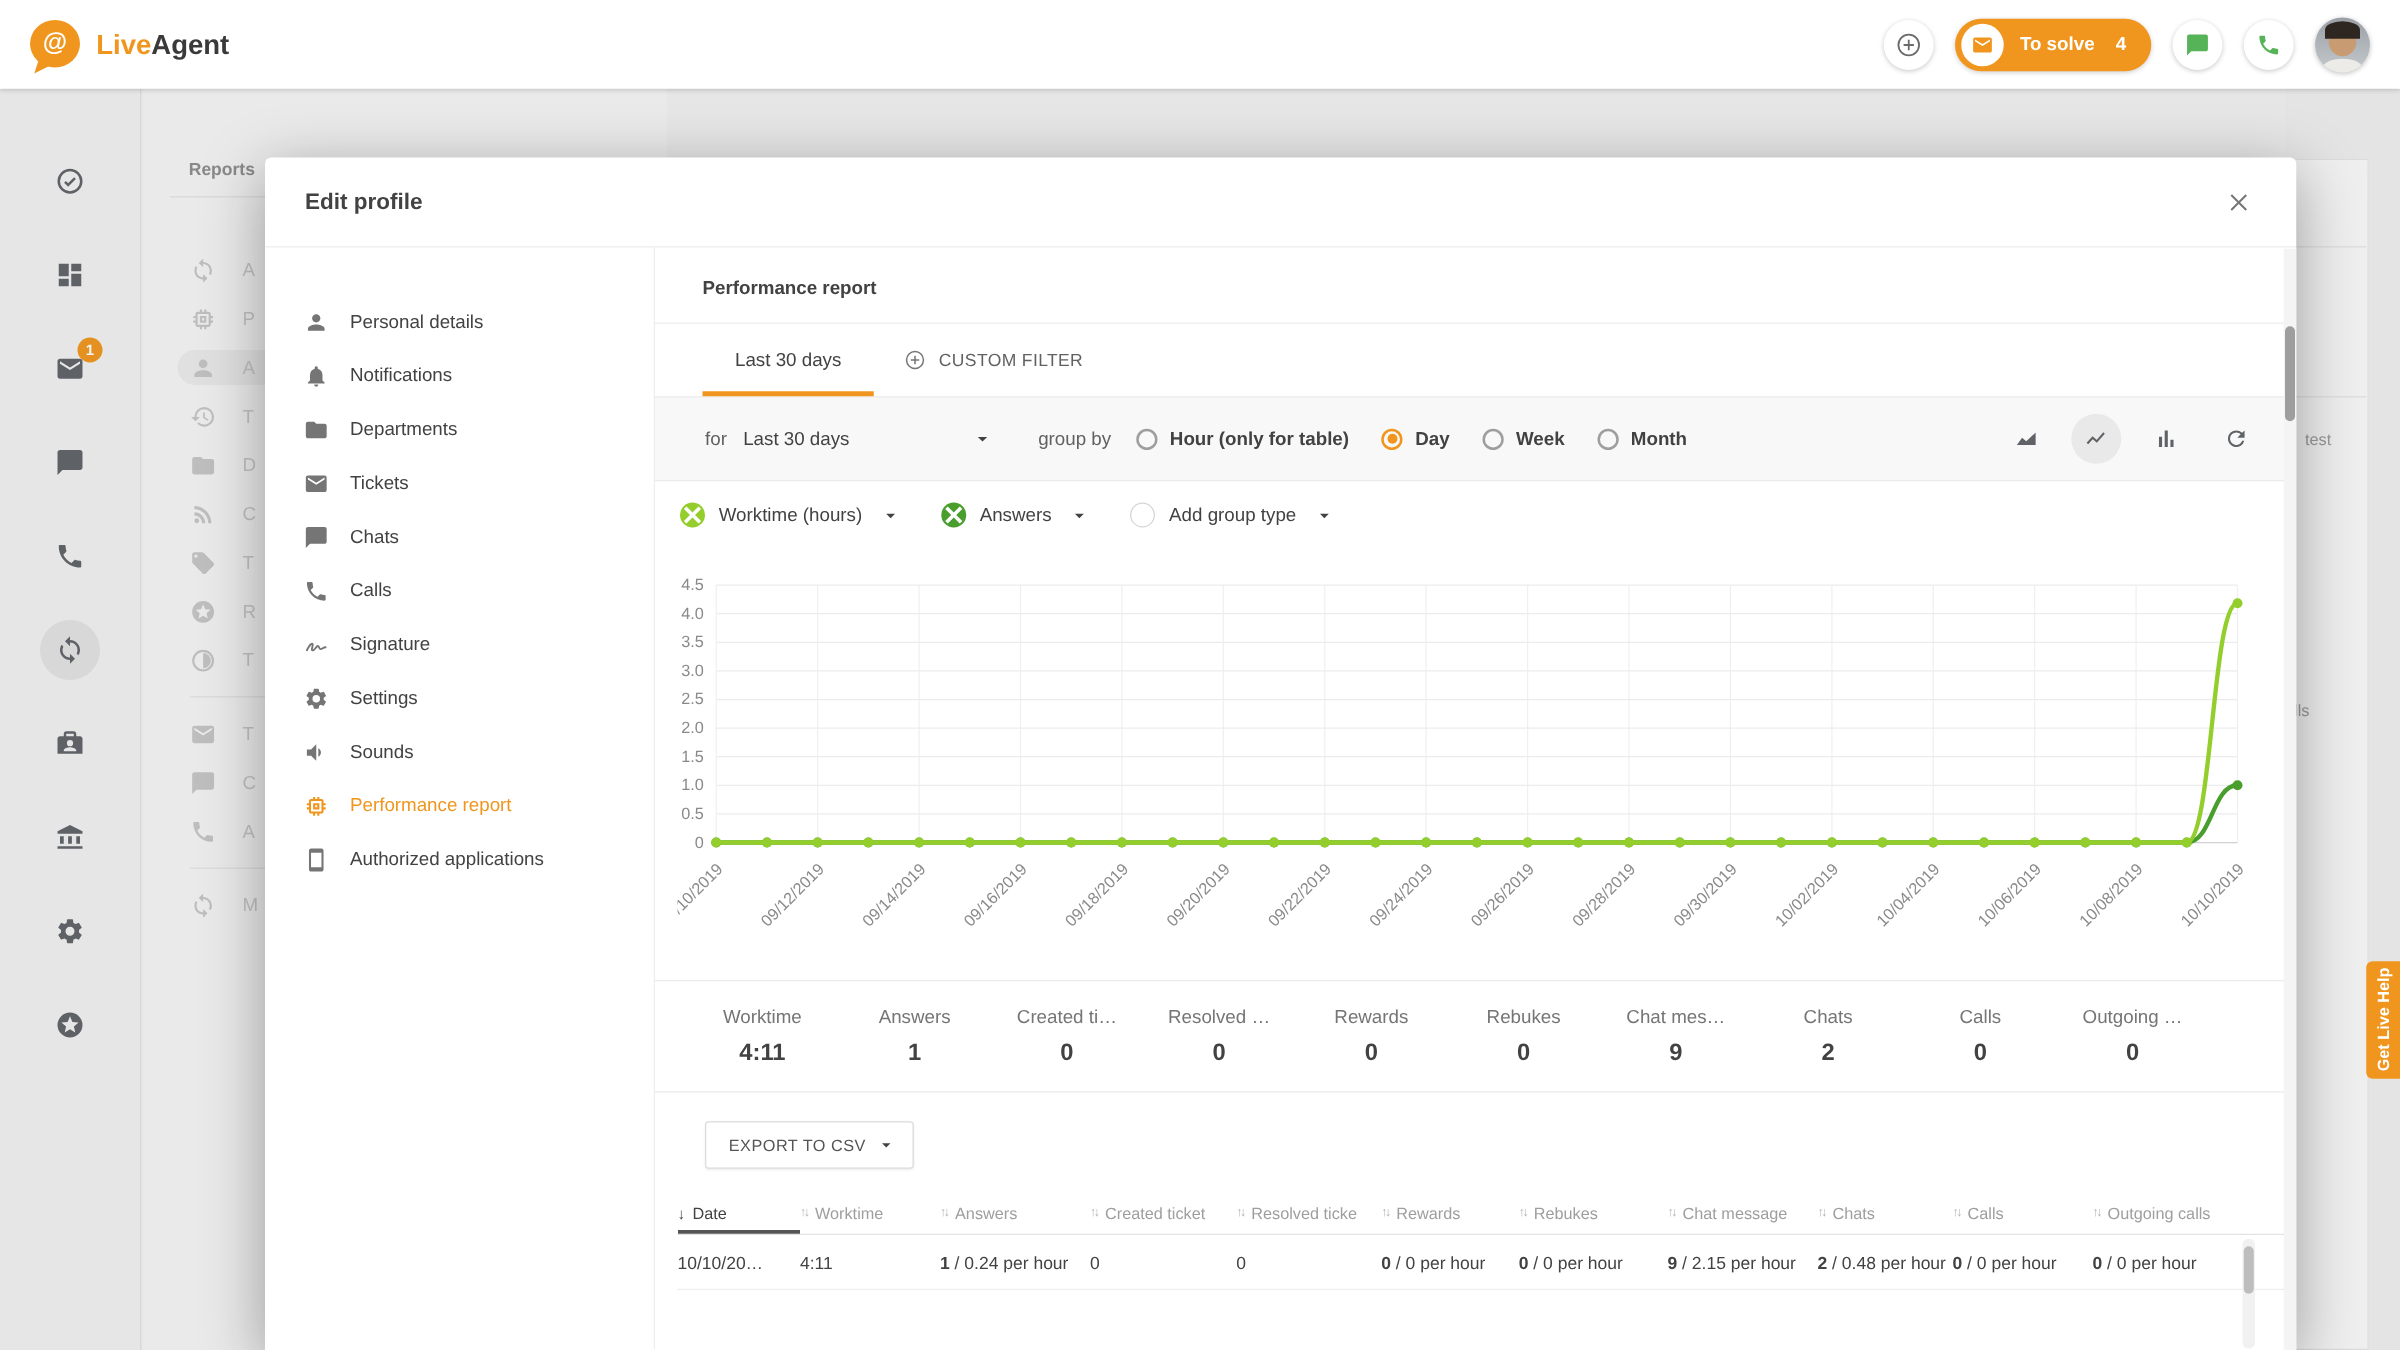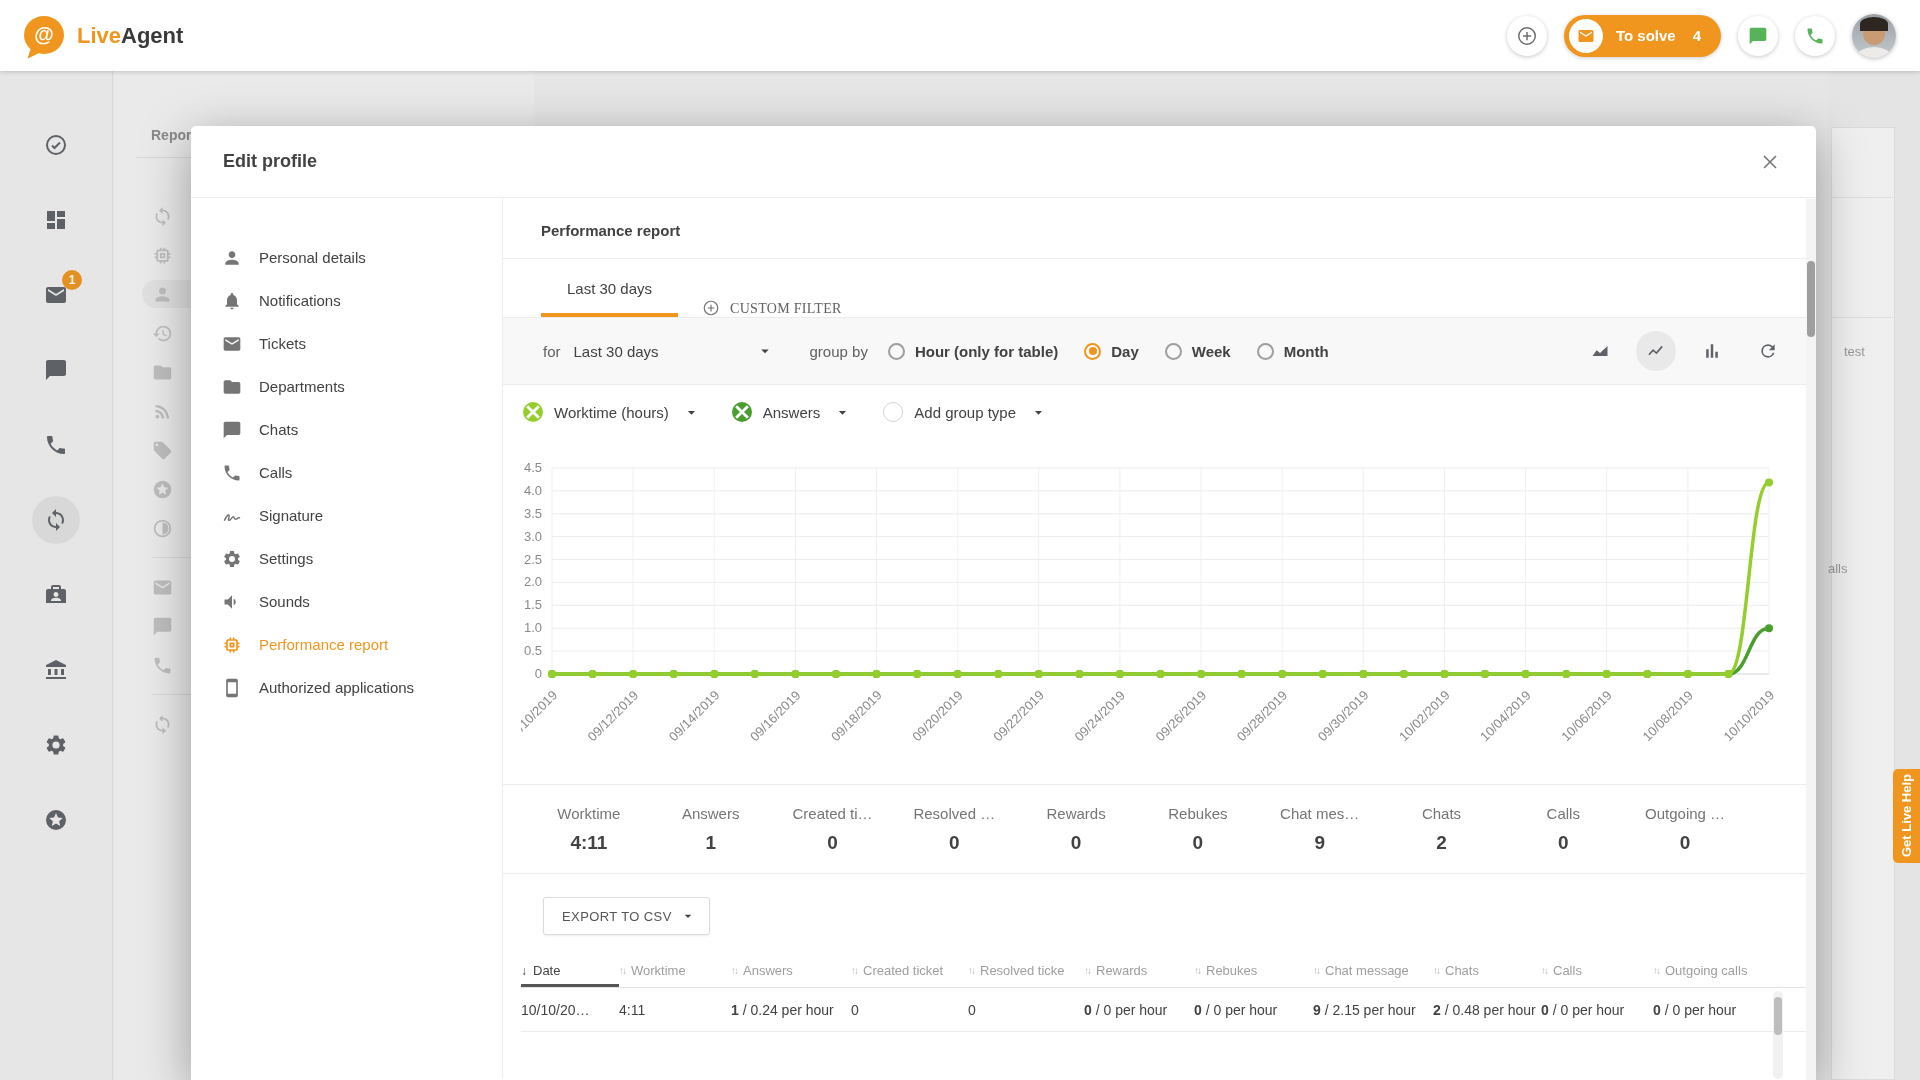--- a/index.html
+++ b/index.html
@@ -64,42 +64,42 @@
 
   
   .right-sliver{position:absolute;top:71px;left:1828px;right:0;bottom:0;background:#efefef;z-index:0;}
   .rs-card{position:absolute;top:56px;left:3px;width:62px;bottom:0;background:#fbfbfb;border:1px solid #e6e6e6;}
   .rs-line{position:absolute;left:3px;width:62px;border-top:1px solid #e8e8e8;}
   .rs-text{position:absolute;font-size:13px;color:#9e9e9e;}
 
   .dim{position:absolute;top:71px;left:0;right:0;bottom:0;background:rgba(80,80,80,.07);z-index:2;}
 
   
-  .modal{position:absolute;left:191px;top:126px;width:1625px;height:954px;background:#fff;
+  .modal{position:absolute;left:212px;top:126px;width:1625px;height:954px;background:#fff;
          border-radius:5px 5px 0 0;box-shadow:0 12px 50px rgba(0,0,0,.35);z-index:10;}
   .modal-header{height:72px;display:flex;align-items:center;padding:0 34px 0 32px;
          border-bottom:1px solid #ededed;box-sizing:border-box;}
   .modal-title{font-size:18px;font-weight:bold;color:#424242;}
   .modal-close{margin-left:auto;width:24px;height:24px;color:#757575;cursor:pointer;}
   .modal-body{display:flex;height:881px;}
   .modal-nav{width:312px;border-right:1px solid #ededed;box-sizing:border-box;padding-top:38px;flex:0 0 312px;}
   .mn-item{display:flex;align-items:center;gap:17px;height:43px;padding-left:31px;color:#424242;
            font-size:15px;cursor:pointer;}
   .mn-icon{width:20px;height:20px;color:#757575;flex:0 0 20px;}
   .mn-item.active{color:#f0961e;}
   .mn-item.active .mn-icon{color:#f0961e;}
 
   .modal-content{flex:1;position:relative;overflow:hidden;}
   .mc-heading{height:61px;box-sizing:border-box;padding:24px 0 0 38px;font-size:15px;font-weight:bold;
               border-bottom:1px solid #ededed;color:#424242;}
   .tabs{height:58px;display:flex;align-items:stretch;padding-left:38px;}
   .tab{display:flex;align-items:center;padding:0 26px;font-size:15px;color:#424242;position:relative;cursor:pointer;}
   .tab.active:after{content:"";position:absolute;left:0;right:0;bottom:0;height:4px;background:#f0961e;}
-  .tab-cf{display:flex;align-items:flex-end;gap:10px;color:#616161;font-size:14px;letter-spacing:.3px;
-          margin-left:14px;padding:0 10px;cursor:pointer;font-family:Liberation Serif, serif;}
+  .tab-cf{display:flex;align-items:center;gap:10px;color:#616161;font-size:14px;letter-spacing:.3px;
+          margin-left:14px;padding:0 10px;cursor:pointer;}
   .cf-icon{width:18px;height:18px;color:#757575;}
 
   .filterbar{height:68px;background:#f8f8f8;border-top:1px solid #ececec;border-bottom:1px solid #ececec;
              display:flex;align-items:center;padding-left:40px;box-sizing:border-box;font-size:15px;}
   .fb-for{color:#616161;margin-right:13px;}
   .fb-select{display:flex;align-items:center;width:200px;justify-content:space-between;cursor:pointer;color:#424242;}
   .fb-caret{width:18px;height:18px;color:#424242;}
   .fb-group{margin-left:36px;margin-right:20px;color:#616161;}
   .radio{display:flex;align-items:center;gap:10px;margin-right:26px;cursor:pointer;color:#424242;}
   .rdot{width:17px;height:17px;border-radius:50%;border:2px solid #9e9e9e;box-sizing:border-box;position:relative;flex:0 0 17px;}
@@ -429,32 +429,32 @@
             <span class="mn-icon icon">
               <svg viewBox="0 0 24 24" fill="currentColor" aria-hidden="true">
                 <path d="M12 22c1.1 0 2-.9 2-2h-4c0 1.1.9 2 2 2zm6-6v-5c0-3.07-1.63-5.64-4.5-6.32V4c0-.83-.67-1.5-1.5-1.5s-1.5.67-1.5 1.5v.68C7.64 5.36 6 7.92 6 11v5l-2 2v1h16v-1l-2-2z"></path>
               </svg>
             </span>
             <span>Notifications</span>
           </div>
           <div class="mn-item">
             <span class="mn-icon icon">
               <svg viewBox="0 0 24 24" fill="currentColor" aria-hidden="true">
+                <path d="M10 4H4c-1.1 0-2 .9-2 2v12c0 1.1.9 2 2 2h16c1.1 0 2-.9 2-2V8c0-1.1-.9-2-2-2h-8l-2-2z"></path>
+              </svg>
+            </span>
+            <span>Departments</span>
+          </div>
+          <div class="mn-item">
+            <span class="mn-icon icon">
+              <svg viewBox="0 0 24 24" fill="currentColor" aria-hidden="true">
                 <path d="M20 4H4c-1.1 0-2 .9-2 2v12c0 1.1.9 2 2 2h16c1.1 0 2-.9 2-2V6c0-1.1-.9-2-2-2zm0 4-8 5-8-5V6l8 5 8-5v2z"></path>
               </svg>
             </span>
             <span>Tickets</span>
-          </div>
-          <div class="mn-item">
-            <span class="mn-icon icon">
-              <svg viewBox="0 0 24 24" fill="currentColor" aria-hidden="true">
-                <path d="M10 4H4c-1.1 0-2 .9-2 2v12c0 1.1.9 2 2 2h16c1.1 0 2-.9 2-2V8c0-1.1-.9-2-2-2h-8l-2-2z"></path>
-              </svg>
-            </span>
-            <span>Departments</span>
           </div>
           <div class="mn-item">
             <span class="mn-icon icon">
               <svg viewBox="0 0 24 24" fill="currentColor" aria-hidden="true">
                 <path d="M20 2H4c-1.1 0-2 .9-2 2v18l4-4h14c1.1 0 2-.9 2-2V4c0-1.1-.9-2-2-2z"></path>
               </svg>
             </span>
             <span>Chats</span>
           </div>
           <div class="mn-item">

